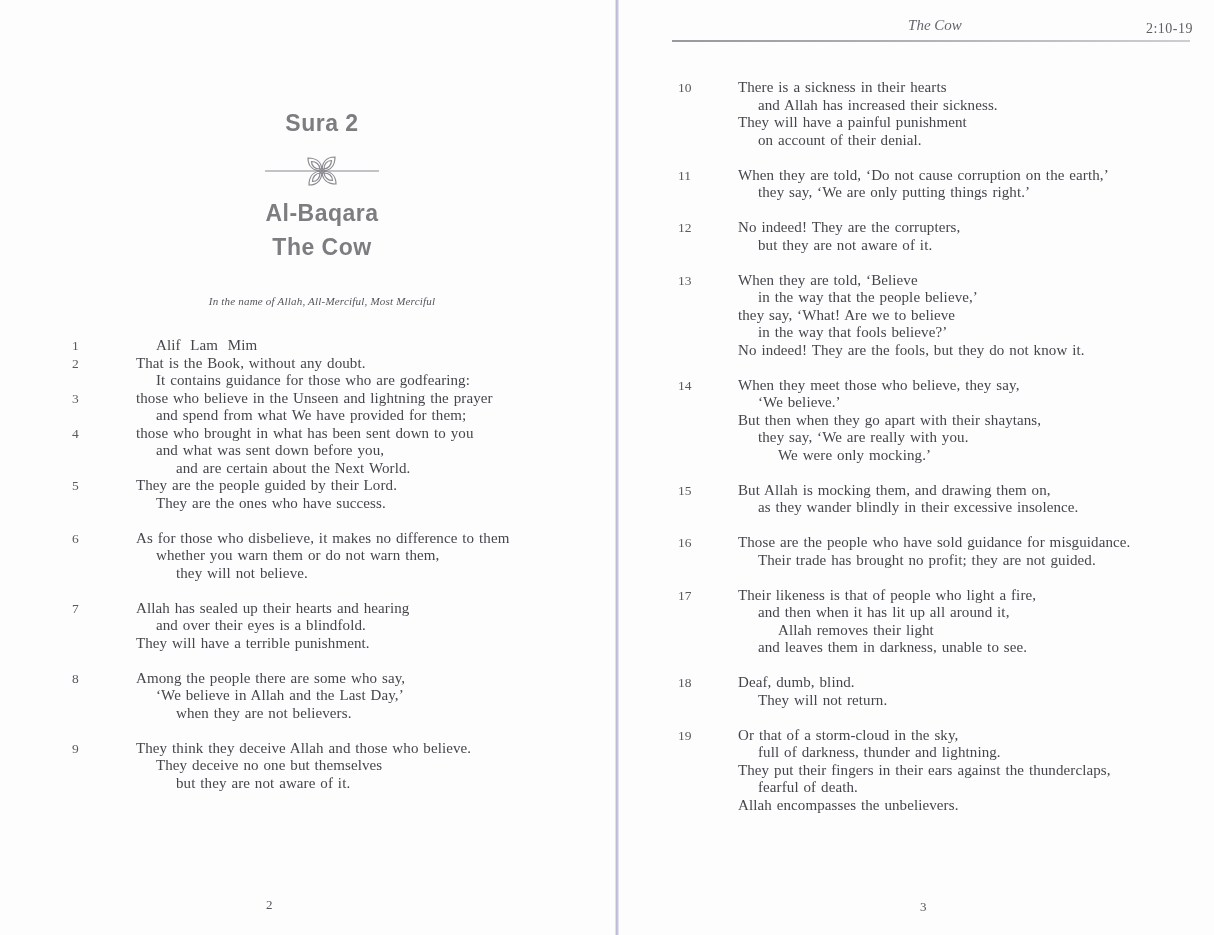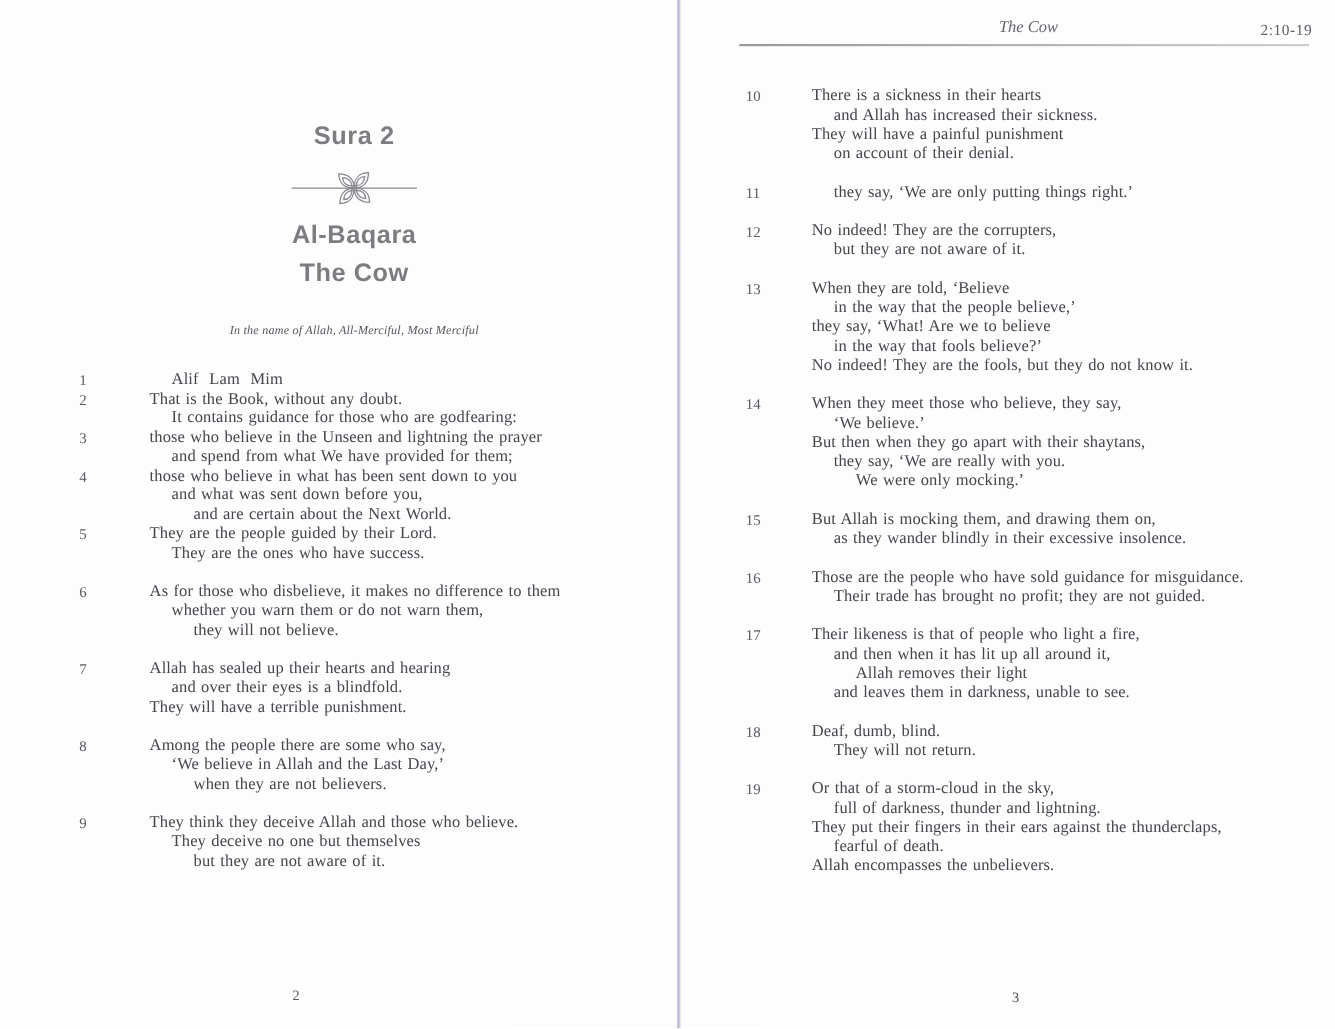--- a/index.html
+++ b/index.html
@@ -113,21 +113,21 @@
         <div class="verse tight">
           <div class="vnum">3</div>
           <div class="vtext">
             <div class="vline indent-0">those who believe in the Unseen and lightning the prayer</div>
             <div class="vline indent-1">and spend from what We have provided for them;</div>
           </div>
         </div>
         <div class="verse tight">
           <div class="vnum">4</div>
           <div class="vtext">
-            <div class="vline indent-0">those who believe in what has been sent down to you</div>
+            <div class="vline indent-0">those who brought in what has been sent down to you</div>
             <div class="vline indent-1">and what was sent down before you,</div>
             <div class="vline indent-2">and are certain about the Next World.</div>
           </div>
         </div>
         <div class="verse">
           <div class="vnum">5</div>
           <div class="vtext">
             <div class="vline indent-0">They are the people guided by their Lord.</div>
             <div class="vline indent-1">They are the ones who have success.</div>
           </div>
@@ -182,20 +182,21 @@
           <div class="vtext">
             <div class="vline indent-0">There is a sickness in their hearts</div>
             <div class="vline indent-1">and Allah has increased their sickness.</div>
             <div class="vline indent-0">They will have a painful punishment</div>
             <div class="vline indent-1">on account of their denial.</div>
           </div>
         </div>
         <div class="verse">
           <div class="vnum">11</div>
           <div class="vtext">
+            <div class="vline indent-0">When they are told, ‘Do not cause corruption on the earth,’</div>
             <div class="vline indent-1">they say, ‘We are only putting things right.’</div>
           </div>
         </div>
         <div class="verse">
           <div class="vnum">12</div>
           <div class="vtext">
             <div class="vline indent-0">No indeed! They are the corrupters,</div>
             <div class="vline indent-1">but they are not aware of it.</div>
           </div>
         </div>

